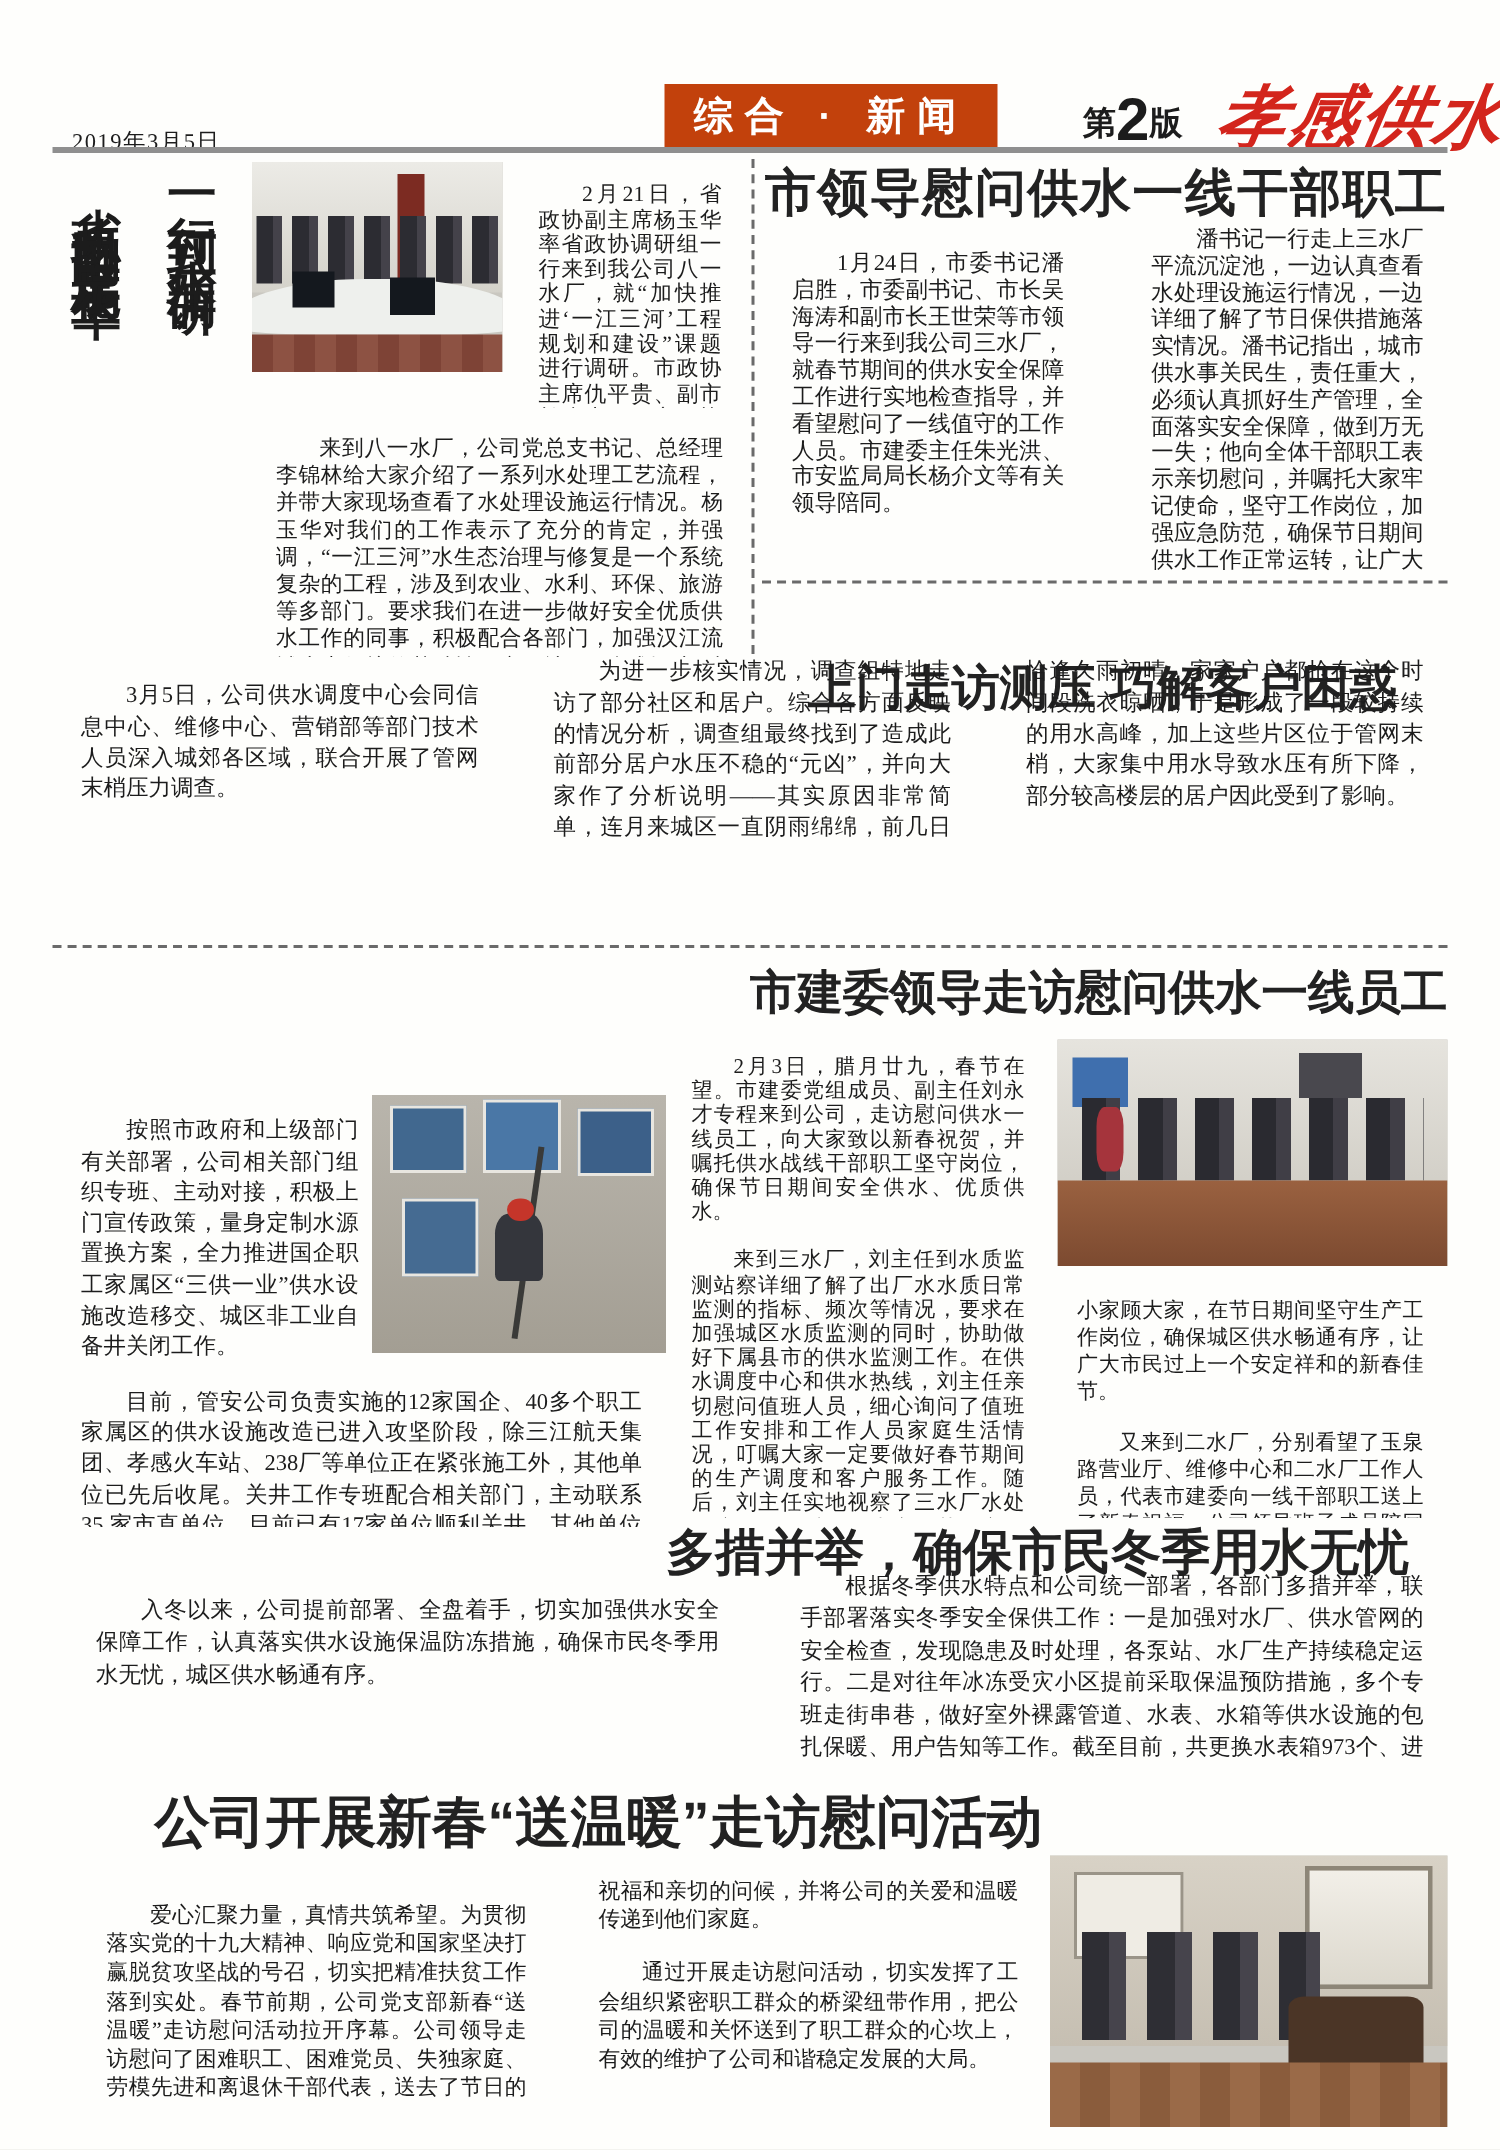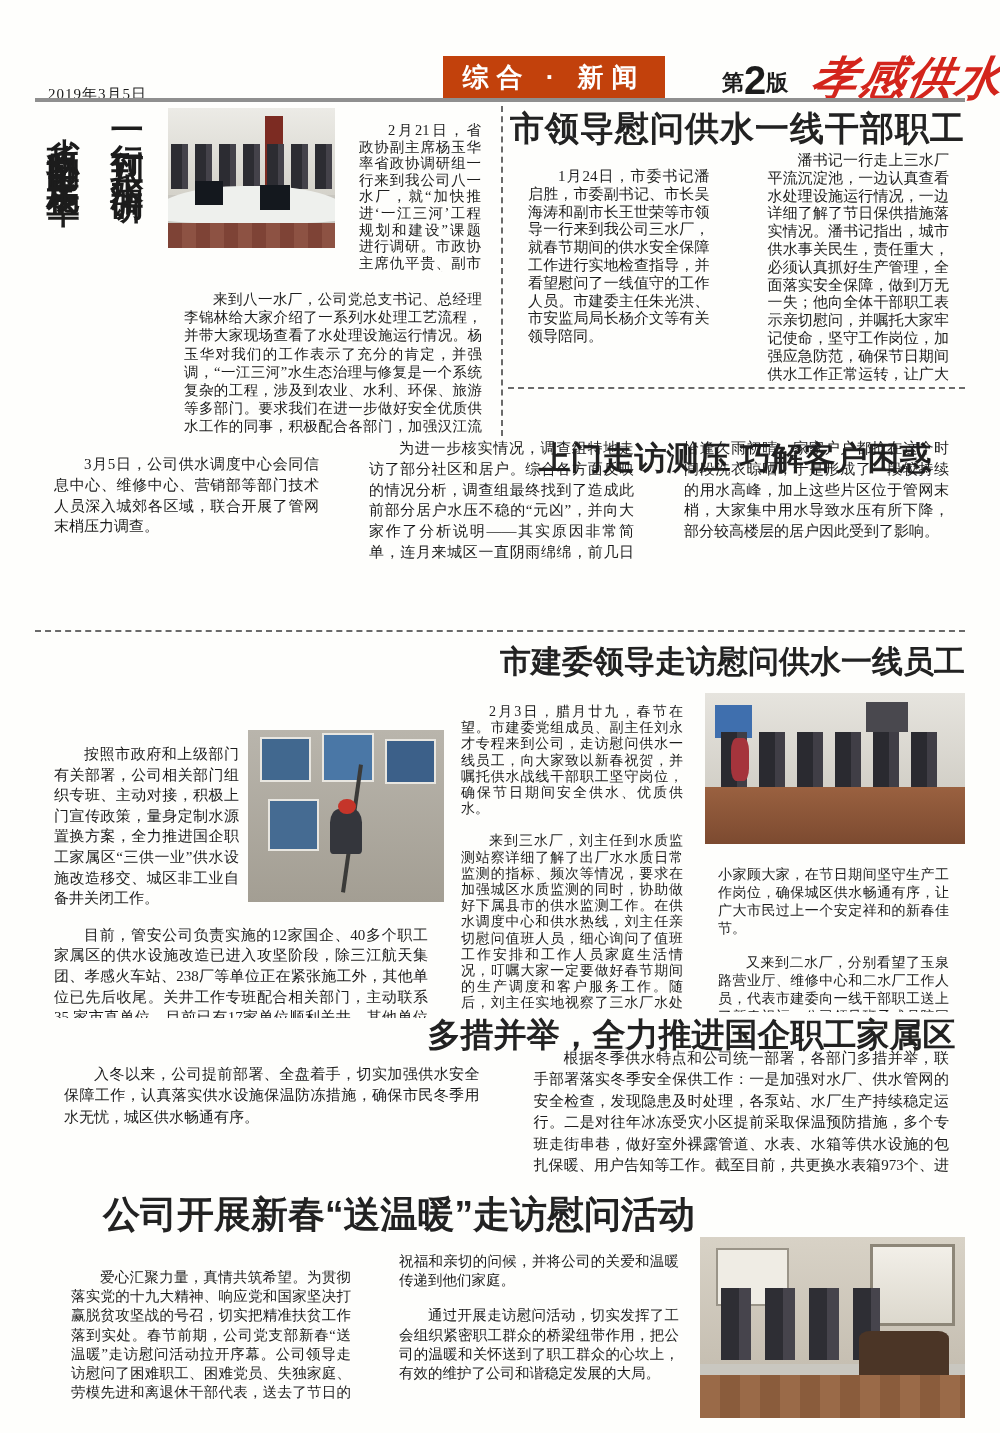--- a/index.html
+++ b/index.html
@@ -123,21 +123,21 @@
     <div class="ph" style="left:62%;top:6%;width:16%;height:20%;background:#49484e;"></div>
     <div class="ph" style="left:6%;top:26%;width:88%;height:36%;background:repeating-linear-gradient(90deg,#2a2a30 0 16px,#403e46 16px 26px,rgba(0,0,0,0) 26px 38px);"></div>
     <div class="ph" style="left:10%;top:30%;width:7%;height:28%;background:#a5343c;border-radius:30%;"></div>
     <div class="ph" style="left:0;top:62%;width:100%;height:38%;background:linear-gradient(#9a6140,#7c4a30);"></div>
   </div>
   <div class="abs bt b5p2">
     <p style="text-indent:0;">小家顾大家，在节日期间坚守生产工作岗位，确保城区供水畅通有序，让广大市民过上一个安定祥和的新春佳节。</p>
     <p>又来到二水厂，分别看望了玉泉路营业厅、维修中心和二水厂工作人员，代表市建委向一线干部职工送上了新春祝福。公司领导班子成员陪同慰问。</p>
   </div>
 
-  <div class="abs hl h6a">多措并举，全力推进国企职工家属区</div>
+  <div class="abs hl h6a">多措并举，确保市民冬季用水无忧</div>
   <div class="abs bt b6">
     <p>入冬以来，公司提前部署、全盘着手，切实加强供水安全保障工作，认真落实供水设施保温防冻措施，确保市民冬季用水无忧，城区供水畅通有序。</p>
     <p>根据冬季供水特点和公司统一部署，各部门多措并举，联手部署落实冬季安全保供工作：一是加强对水厂、供水管网的安全检查，发现隐患及时处理，各泵站、水厂生产持续稳定运行。二是对往年冰冻受灾小区提前采取保温预防措施，多个专班走街串巷，做好室外裸露管道、水表、水箱等供水设施的包扎保暖、用户告知等工作。截至目前，共更换水表箱973个、进行水表箱防冻近8000个，水表防冻4836只，张贴温馨提示1万多张。三是按照应急预案要求提前做好相关准备工作，备足各类应急物资，多支应急队伍随时待命，确保应急处突工作响应快速、组织有序、保障到位。四是加强节日期间生产岗位值班管理，供水热线全天值守，随时受理、上报和协调处理市民反映的各类用水问题。</p>
   </div>
 
   <div class="abs hl h7a">公司开展新春“送温暖”走访慰问活动</div>
   <div class="abs bt b7">
     <p>爱心汇聚力量，真情共筑希望。为贯彻落实党的十九大精神、响应党和国家坚决打赢脱贫攻坚战的号召，切实把精准扶贫工作落到实处。春节前期，公司党支部新春“送温暖”走访慰问活动拉开序幕。公司领导走访慰问了困难职工、困难党员、失独家庭、劳模先进和离退休干部代表，送去了节日的祝福和亲切的问候，并将公司的关爱和温暖传递到他们家庭。</p>
     <p>通过开展走访慰问活动，切实发挥了工会组织紧密职工群众的桥梁纽带作用，把公司的温暖和关怀送到了职工群众的心坎上，有效的维护了公司和谐稳定发展的大局。</p>
   </div>

